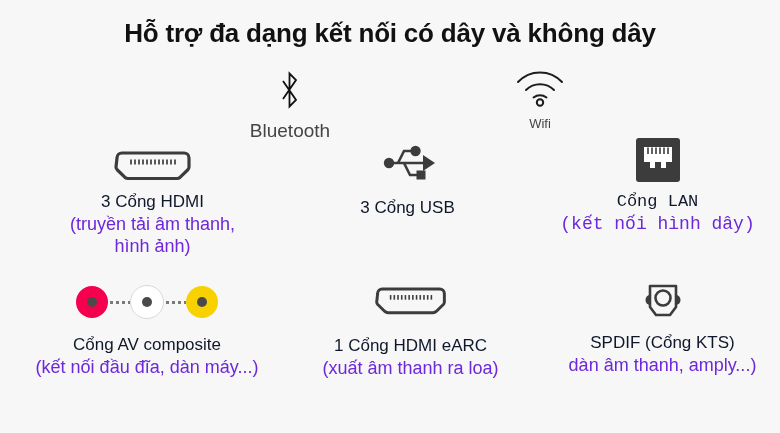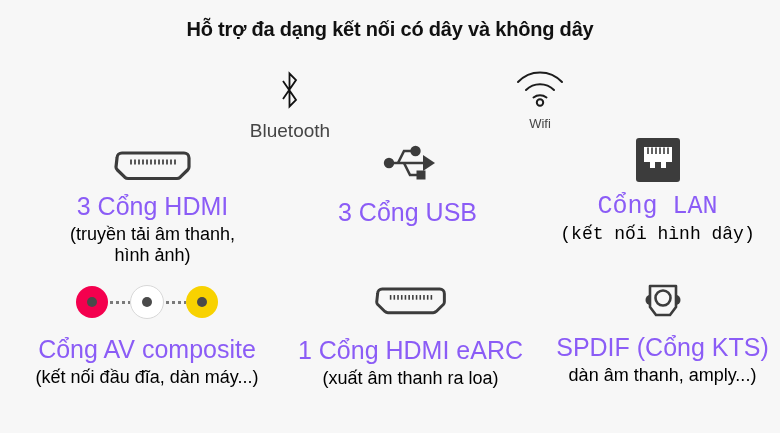--- a/index.html
+++ b/index.html
@@ -21,47 +21,47 @@
     background: #f7f7f7;
   }
 
   
   .title {
     position: absolute;
     top: 18px;
     left: 0;
     width: 780px;
     text-align: center;
-    font-size: 20px;
+    font-size: 26px;
     font-weight: bold;
     color: #111111;
     letter-spacing: -0.2px;
     white-space: nowrap;
   }
 
   
   .feature {
     position: absolute;
     text-align: center;
   }
   .feature .icon-wrap {
     display: flex;
     align-items: flex-end;
     justify-content: center;
     width: 100%;
   }
   .lbl-main {
-    font-size: 25px;
-    color: #8b5cf6;
+    font-size: 17px;
+    color: #0f172a;
     line-height: 1.18;
     white-space: nowrap;
   }
   .lbl-sub {
     font-size: 18px;
-    color: #000000;
+    color: #6d28d9;
     line-height: 1.2;
   }
   .lbl-sub .nowrap { white-space: nowrap; display: block; }
 
   
   #blk-bluetooth {
     left: 200px;  top: 68px;  width: 180px;
   }
   #blk-bluetooth .icon-wrap { height: 46px; }
   #blk-bluetooth .lbl-main { margin-top: 6px; font-size: 19px; color: #454545; }

